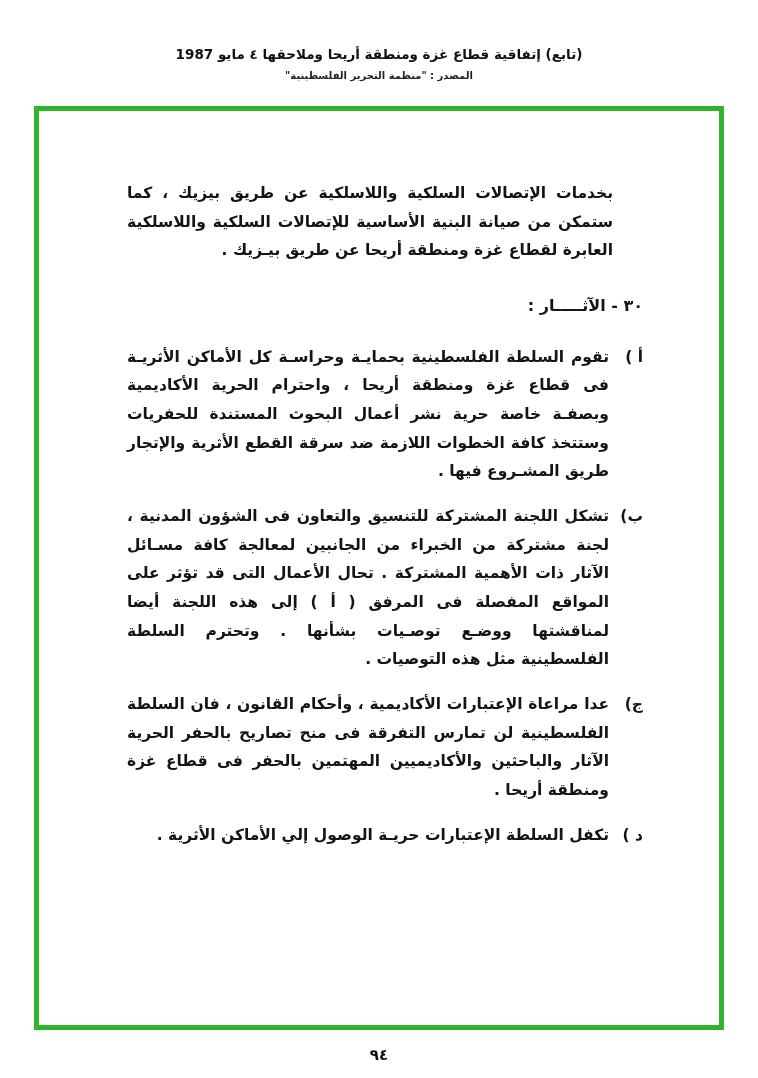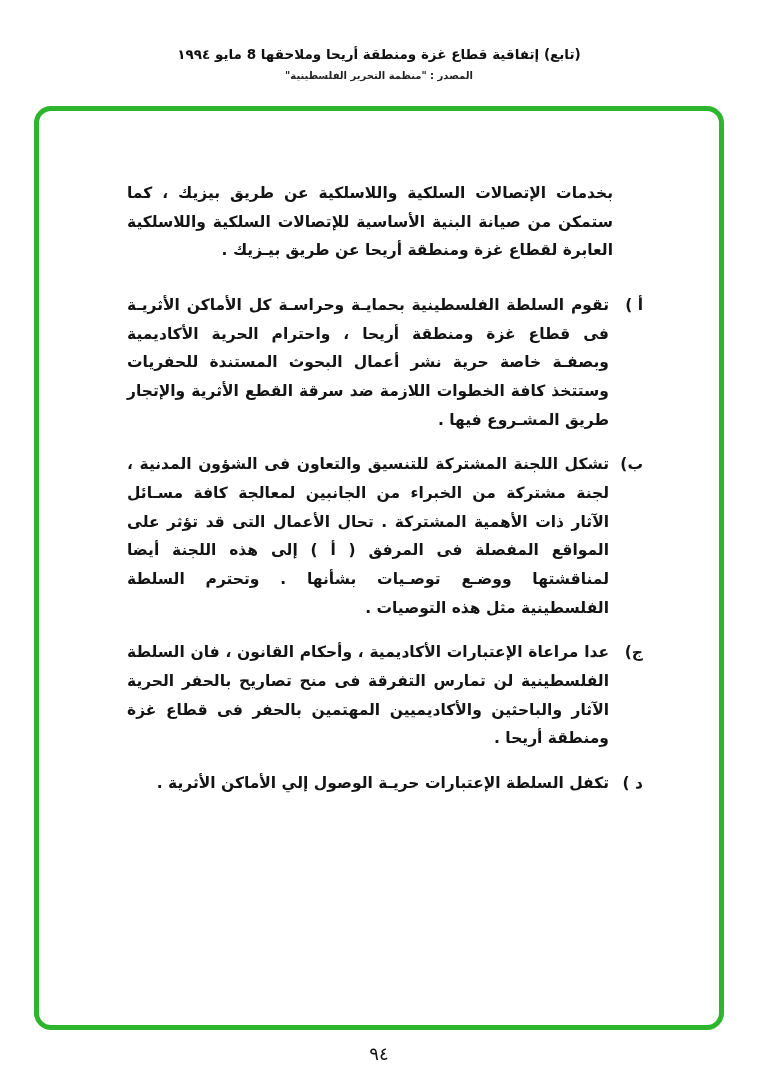--- a/index.html
+++ b/index.html
@@ -36,21 +36,21 @@
     font-weight: bold;
     color: #222;
   }
   .frame {
     position: absolute;
     top: 106px;
     left: 34px;
     width: 690px;
     height: 924px;
     border: 5px solid #2eb52e;
-    border-radius: 17px;
+    border-radius: 0;
     box-sizing: border-box;
     background: #ffffff;
   }
   .content {
     position: absolute;
     top: 68px;
     right: 76px;
     left: 88px;
     color: #141414;
     font-size: 15.5px;
@@ -82,40 +82,41 @@
     
   }
   .doc-footer {
     position: absolute;
     bottom: 14px;
     left: 0;
     right: 0;
     text-align: center;
   }
   .doc-footer .page-number {
-    font-size: 18px;
-    font-weight: normal;
+    font-size: 15px;
+    font-weight: bold;
     color: #111;
   }
 </style>
 </head>
 <body>
 
 <div class="page">
 
   <div class="doc-header">
-    <div class="title">(تابع) إتفاقية قطاع غزة ومنطقة أريحا وملاحقها 8 مايو ١٩٩٤</div>
+    <div class="title">(تابع) إتفاقية قطاع غزة ومنطقة أريحا وملاحقها ٤ مايو 1987</div>
     <div class="source">المصدر :  "منظمة التحرير الفلسطينية"</div>
   </div>
 
   <div class="frame">
     <div class="content">
 
       <p class="intro">بخدمات الإتصالات السلكية واللاسلكية عن طريق بيزيك ، كما ستمكن من صيانة البنية الأساسية للإتصالات السلكية واللاسلكية العابرة لقطاع غزة ومنطقة أريحا عن طريق بيـزيك .</p>
 
+      <h2 class="section-heading">٣٠ - الآثـــــار :</h2>
 
       <div class="item">
         <span class="marker">أ )</span>
         <span class="item-text">تقوم السلطة الفلسطينية بحمايـة وحراسـة كل الأماكن الأثريـة فى قطاع غزة ومنطقة أريحا ، واحترام الحرية الأكاديمية وبصفـة خاصة حرية نشر أعمال البحوث المستندة للحفريات وستتخذ كافة الخطوات اللازمة ضد سرقة القطع الأثرية والإتجار طريق المشـروع فيها .</span>
       </div>
 
       <div class="item">
         <span class="marker">ب)</span>
         <span class="item-text">تشكل اللجنة المشتركة للتنسيق والتعاون فى الشؤون المدنية ، لجنة مشتركة من الخبراء من الجانبين لمعالجة كافة مسـائل الآثار ذات الأهمية المشتركة . تحال الأعمال التى قد تؤثر على المواقع المفصلة فى المرفق ( أ ) إلى هذه اللجنة أيضا لمناقشتها ووضـع توصـيات بشأنها .  وتحترم السلطة الفلسطينية مثل هذه التوصيات .</span>
       </div>

